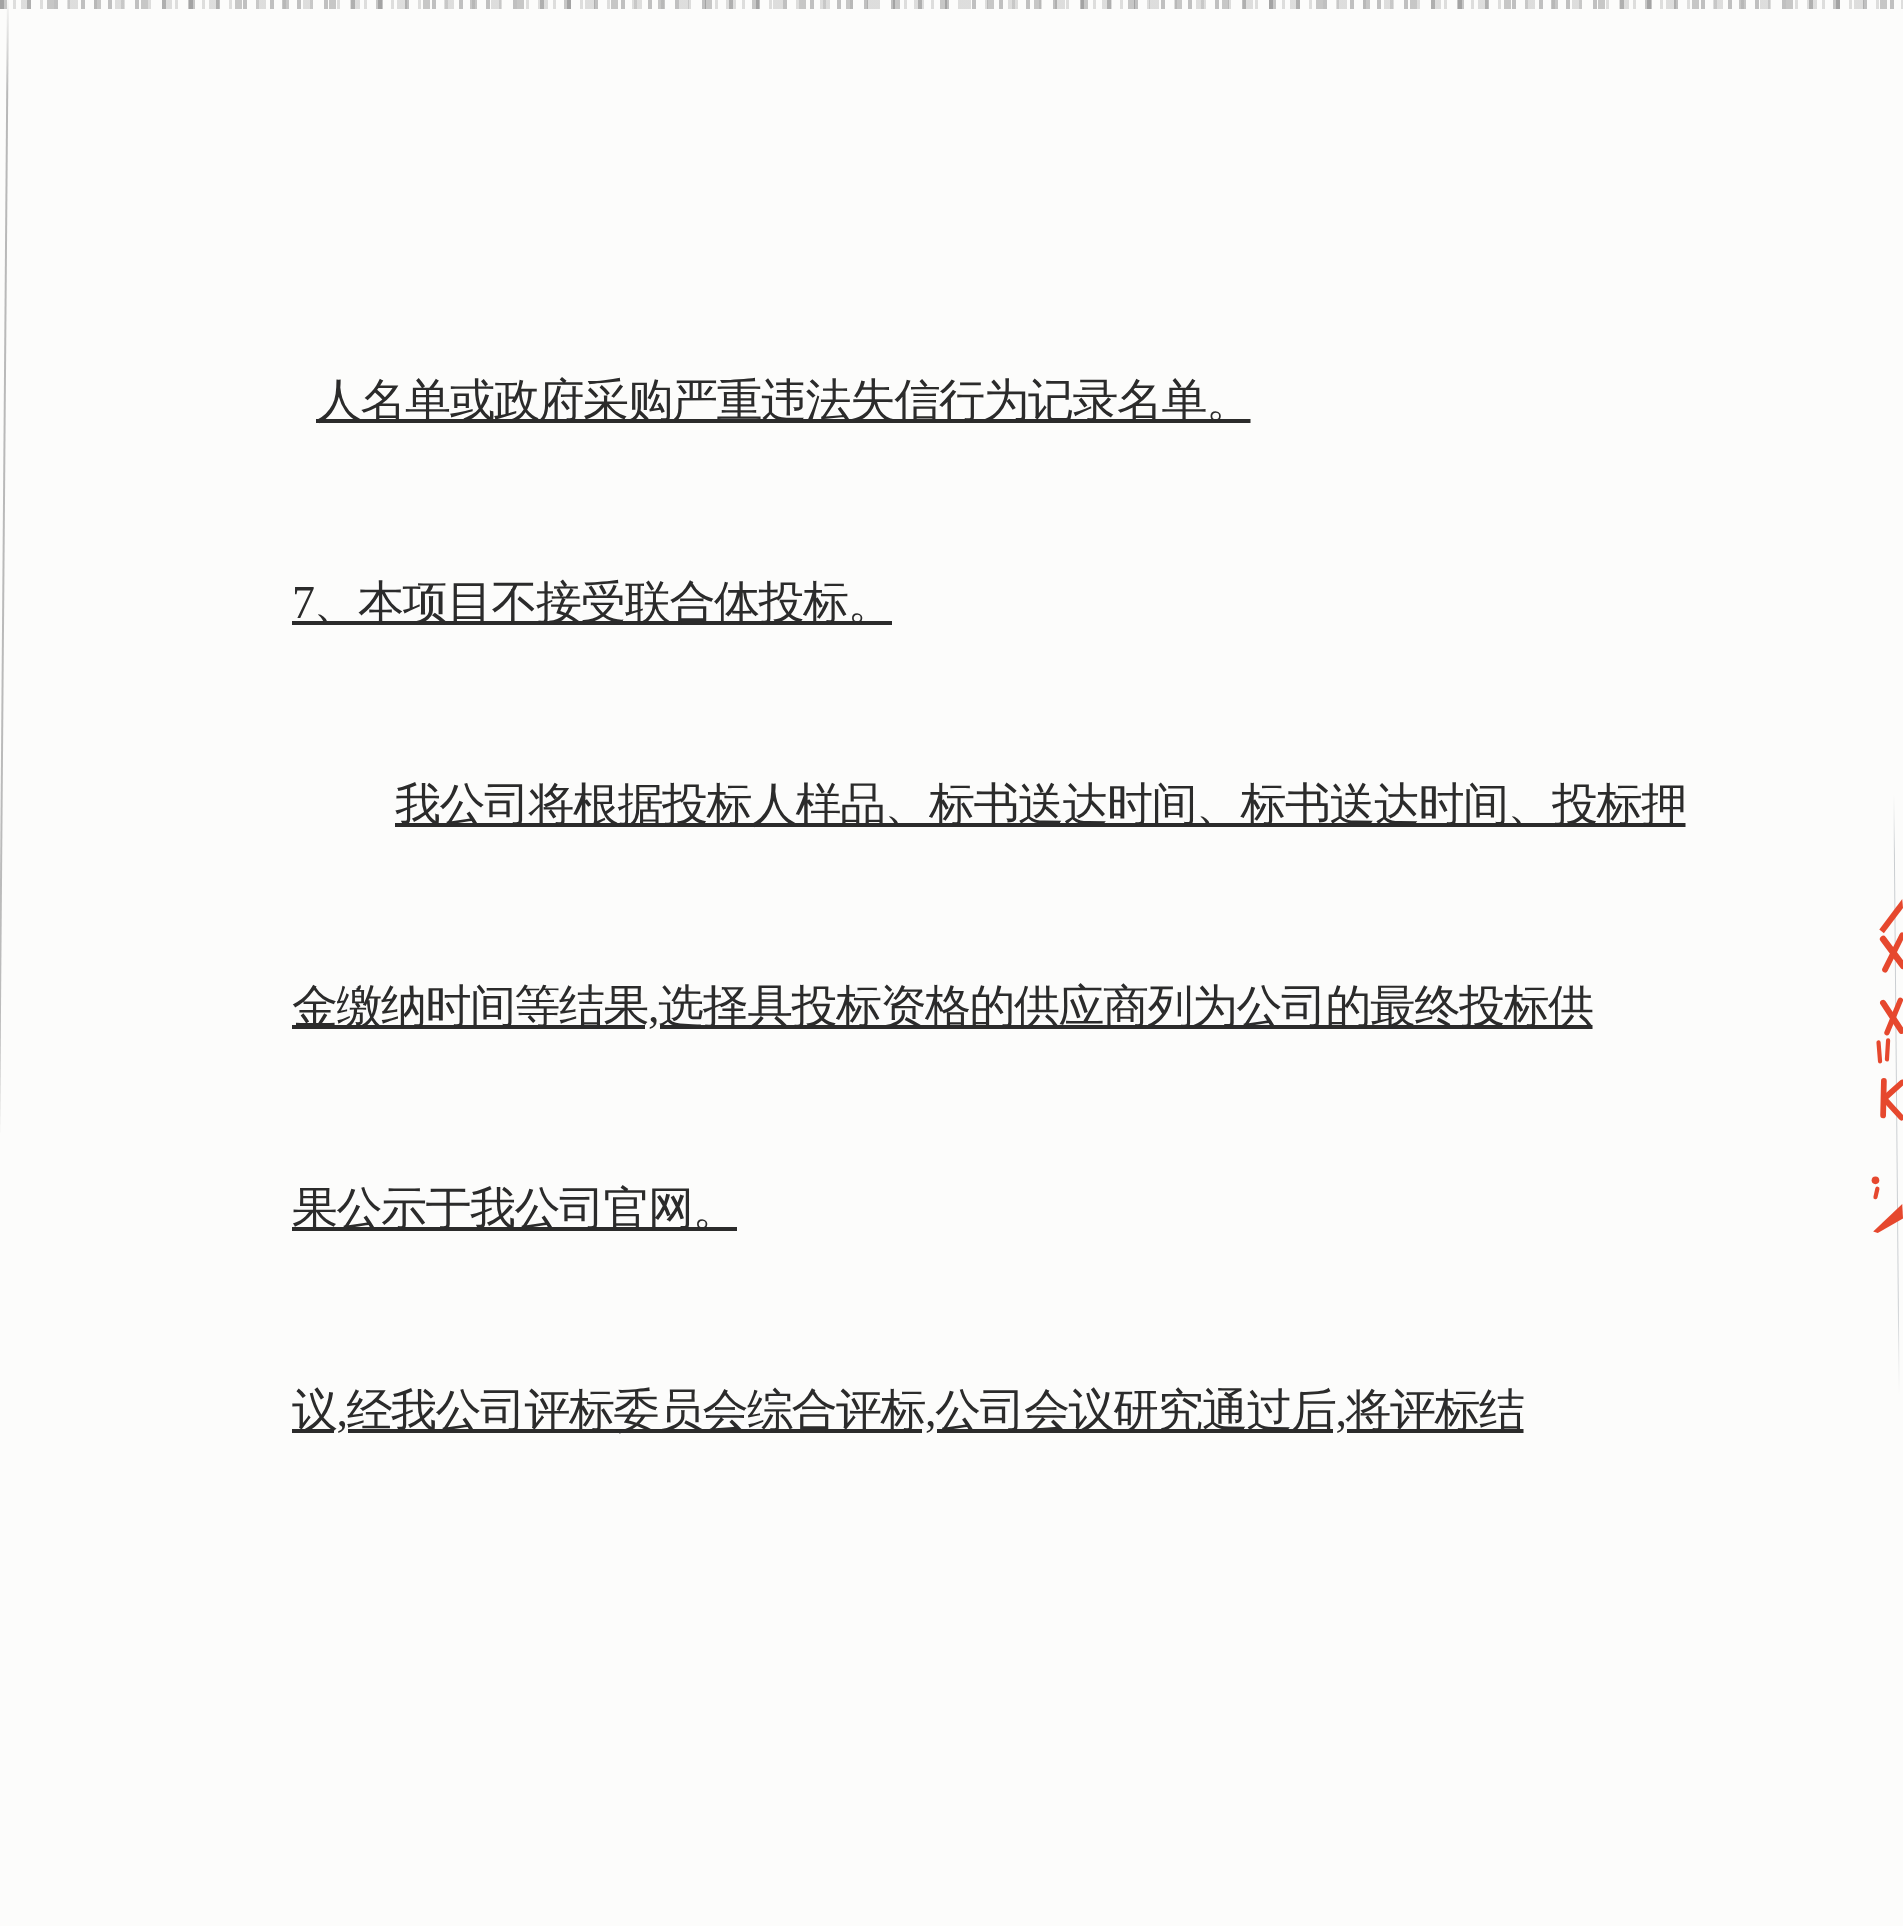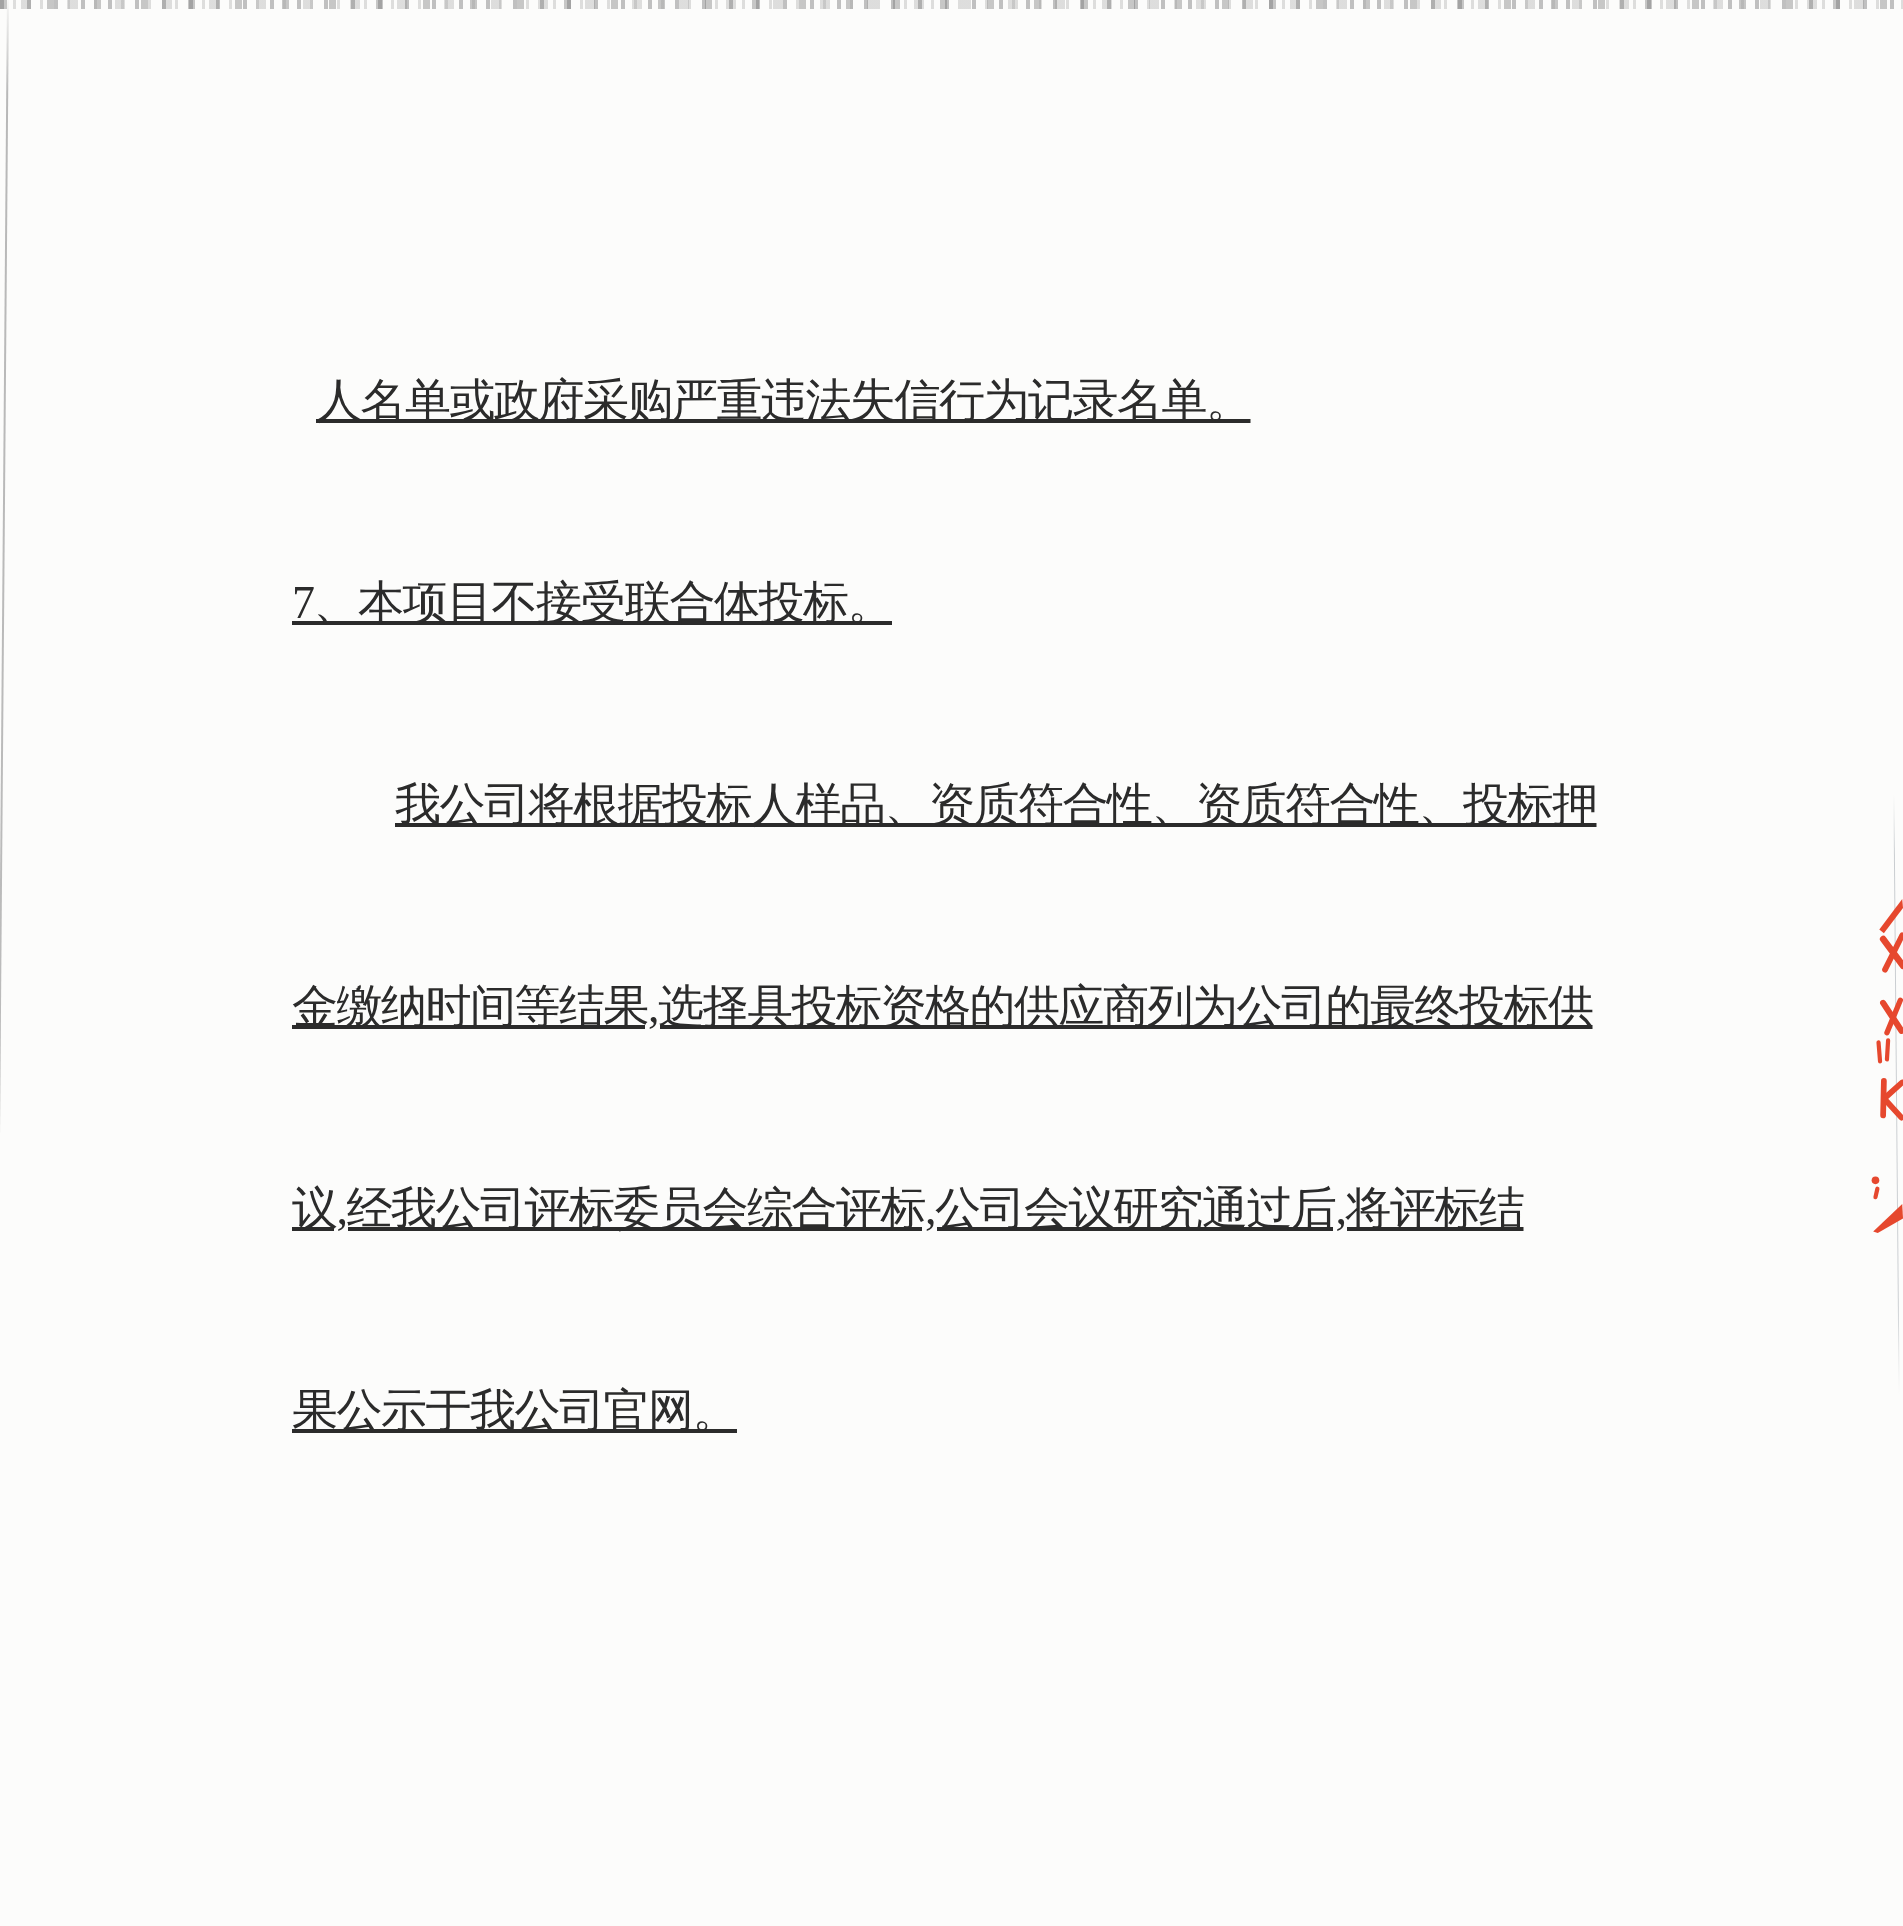--- a/index.html
+++ b/index.html
@@ -53,24 +53,24 @@
 
 <div class="page">
 
   <div class="scan-top-band"></div>
   <div class="scan-left-line"></div>
   <div class="scan-right-line"></div>
 
   <div class="content">
     <div class="line offset1">人名单或政府采购严重违法失信行为记录名单。</div>
     <div class="line">7、本项目不接受联合体投标。</div>
-    <div class="line indent">我公司将根据投标人样品、资质符合性、资质符合性、投标押</div>
+    <div class="line indent">我公司将根据投标人样品、标书送达时间、标书送达时间、投标押</div>
     <div class="line">金缴纳时间等结果,选择具投标资格的供应商列为公司的最终投标供</div>
+    <div class="line">果公示于我公司官网。</div>
     <div class="line">议,经我公司评标委员会综合评标,公司会议研究通过后,将评标结</div>
-    <div class="line">果公示于我公司官网。</div>
     
     
     
     
     
     
     
     
     
     

